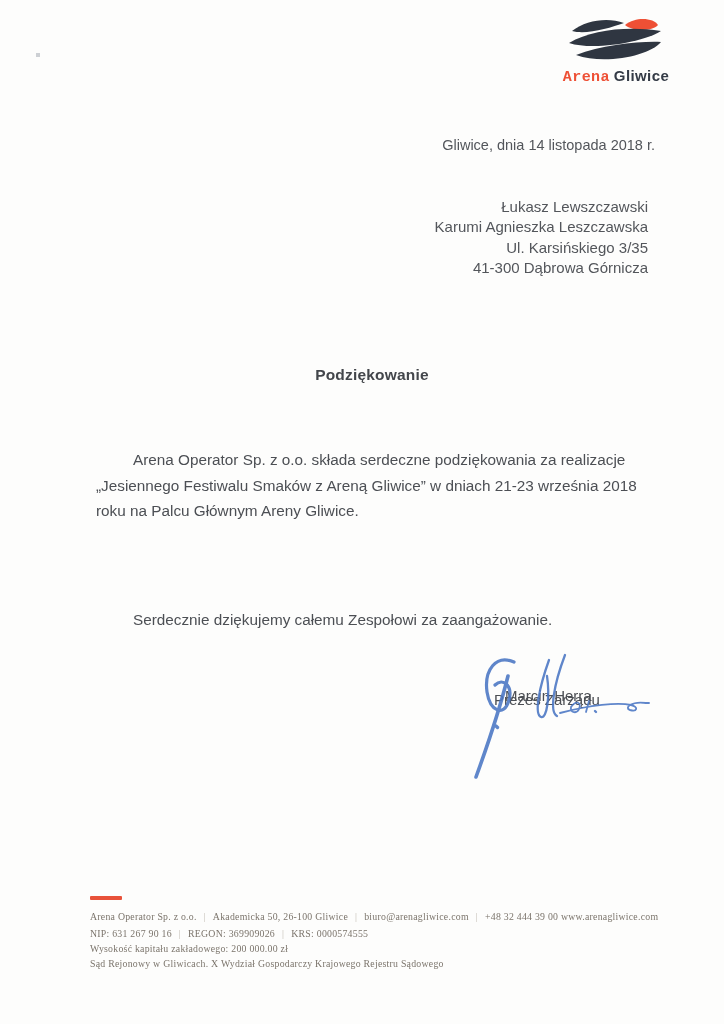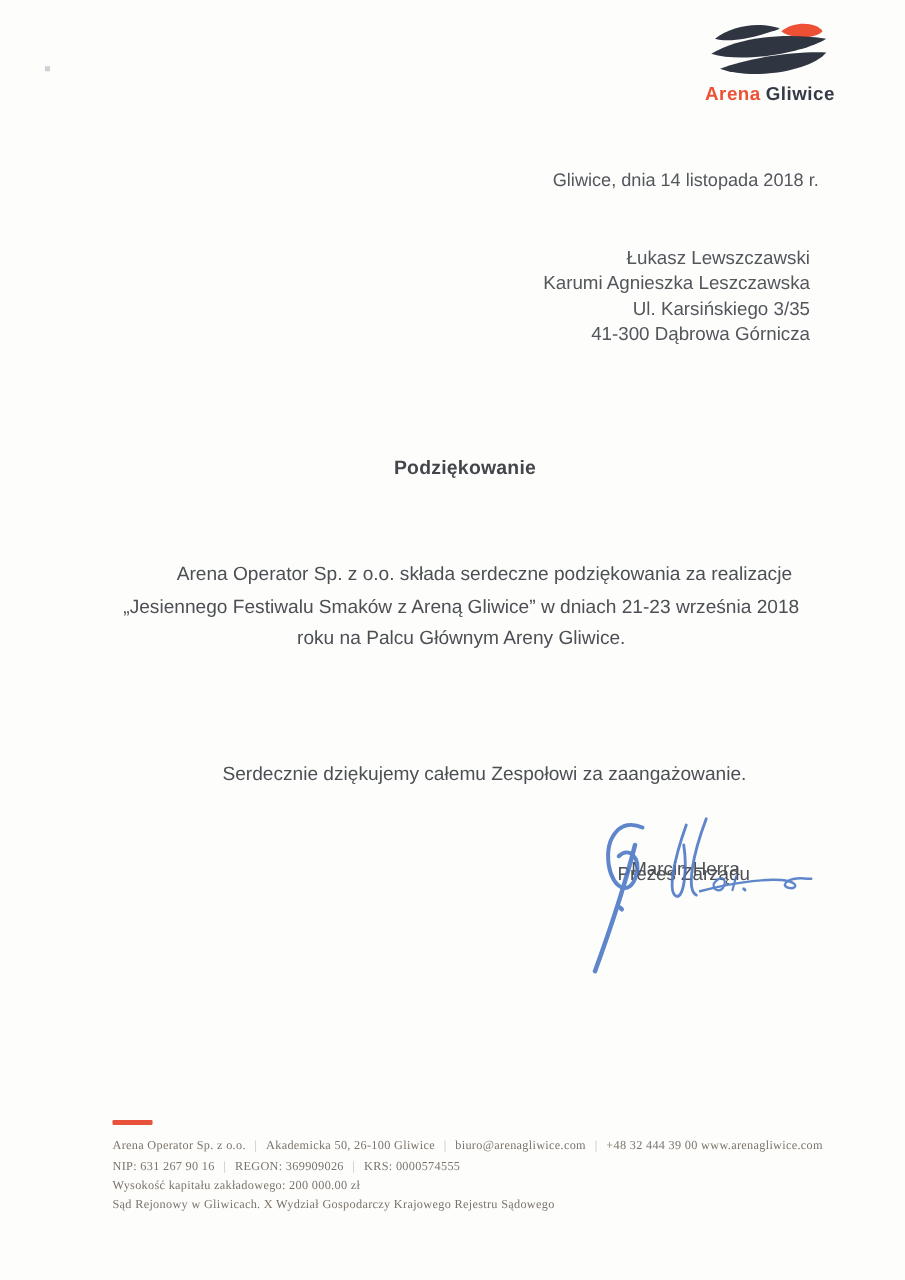--- a/index.html
+++ b/index.html
@@ -17,21 +17,21 @@
   
   .logo-block { position: absolute; left: 560px; top: 14px; width: 112px; text-align: center; }
   .logo-mark { display: block; margin: 0 auto; }
   .logo-text {
     margin-top: 3px;
     font-size: 15px;
     font-weight: bold;
     letter-spacing: 0.4px;
     white-space: nowrap;
   }
-  .logo-text .brand-a { color: #ee5035; }
+  .logo-text .brand-a { color: #ee5035; font-family: Liberation Mono, monospace; }
   .logo-text .brand-g { color: #343b46; margin-left: 4px; }
 
   
   .date-line {
     position: absolute;
     top: 137px; right: 69px;
     font-size: 14.5px;
     color: #53565b;
   }
   .recipient {
@@ -54,21 +54,20 @@
     letter-spacing: 0.2px;
   }
   .para {
     position: absolute;
     left: 96px;
     width: 546px;
     font-size: 15.3px;
     line-height: 25.4px;
     text-indent: 37px;
     color: #4c4f54;
-    text-align: center;
   }
   .para-1 { top: 432px; }
   .para-2 { top: 512px; }
   .para-3 { top: 592px; }
 
   
   .sig-role { position: absolute; left: 494px; top: 691px; font-size: 15px; color: #4c4f54; }
   .sig-name { position: absolute; left: 505px; top: 687px; font-size: 15px; color: #4c4f54; }
   .sig-ink  { position: absolute; left: 440px; top: 650px; pointer-events: none; }
 

